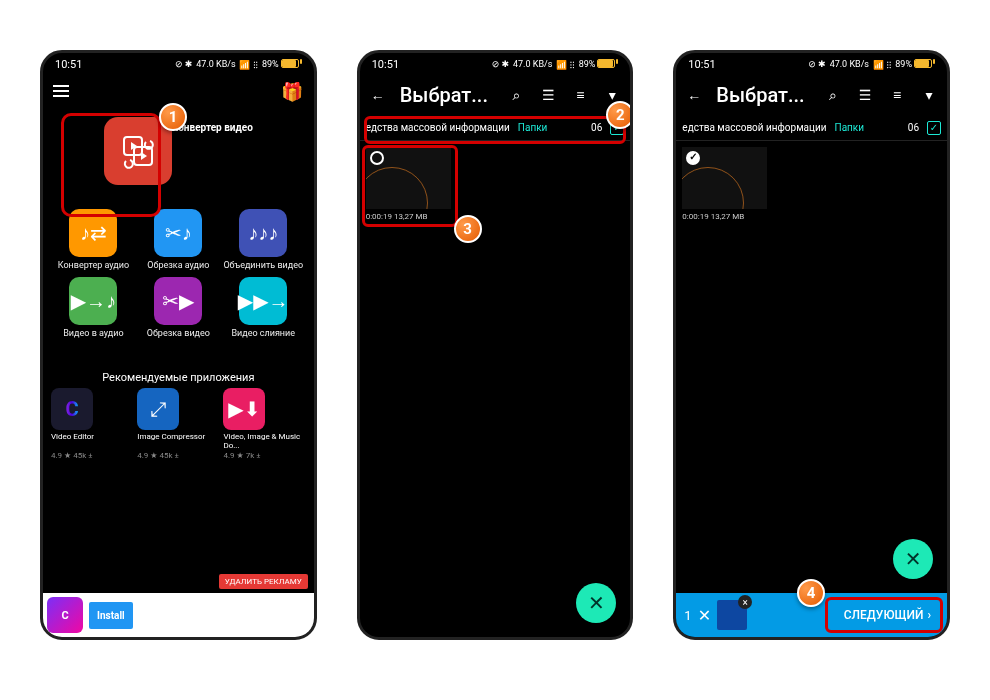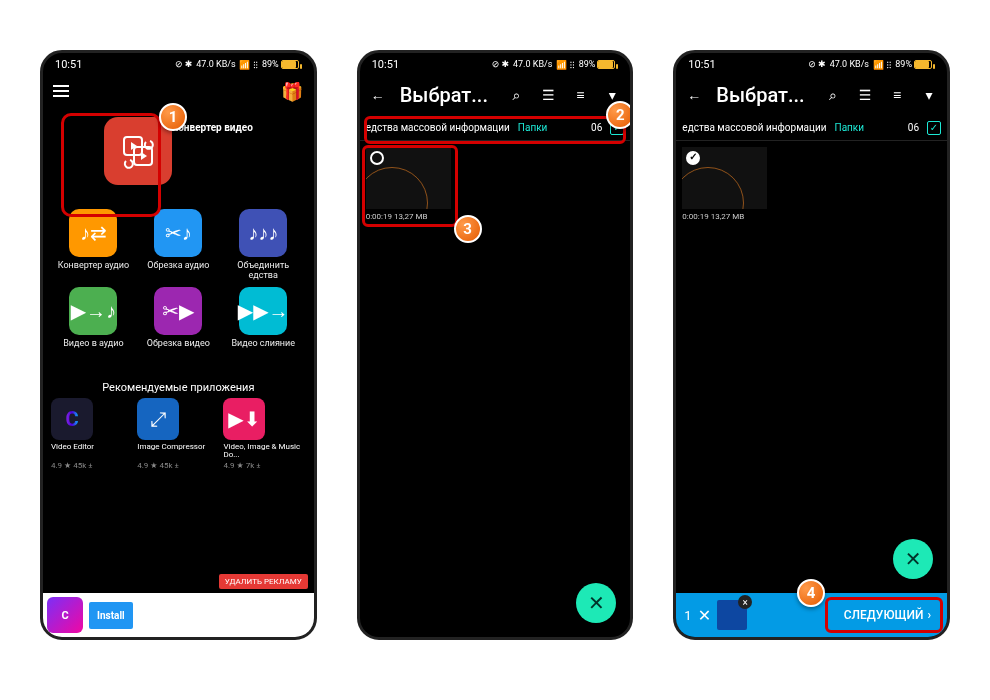--- a/index.html
+++ b/index.html
@@ -26,21 +26,21 @@
   }
   .status-bar {
     height: 22px;
     display: flex;
     justify-content: space-between;
     align-items: center;
     padding: 0 12px;
     font-size: 11px;
   }
   .status-right { display: flex; align-items: center; gap: 4px; font-size: 9px; }
-  .battery { display: inline-flex; align-items: flex-end; }
+  .battery { display: inline-flex; align-items: flex-start; }
   .battery-body { width: 18px; height: 9px; border: 1px solid #f5b82e; border-radius: 2px; position: relative; margin-left: 2px; }
   .battery-fill { position: absolute; left: 0; top: 0; bottom: 0; width: 89%; background: #f5b82e; border-radius: 1px; }
   .battery-tip { width: 2px; height: 5px; background: #f5b82e; margin-left: 1px; border-radius: 1px; }
 
   
   .app-header {
     height: 32px;
     display: flex;
     justify-content: space-between;
     align-items: center;
@@ -206,21 +206,21 @@
     <div class="tile">
       <div class="icon" style="background:#2196f3;">
           <span style="color:#fff;">✂♪</span>
         </div>
       <div class="label">Обрезка аудио</div>
     </div>
     <div class="tile">
       <div class="icon" style="background:#3f51b5;">
           <span style="color:#fff;">♪♪♪</span>
         </div>
-      <div class="label">Объединить едства</div>
+      <div class="label">Объединить видео</div>
     </div>
     <div class="tile">
       <div class="icon" style="background:#4caf50;">
           <span style="color:#fff;">▶→♪</span>
         </div>
       <div class="label">Видео в аудио</div>
     </div>
     <div class="tile">
       <div class="icon" style="background:#9c27b0;">
           <span style="color:#fff;">✂▶</span>

